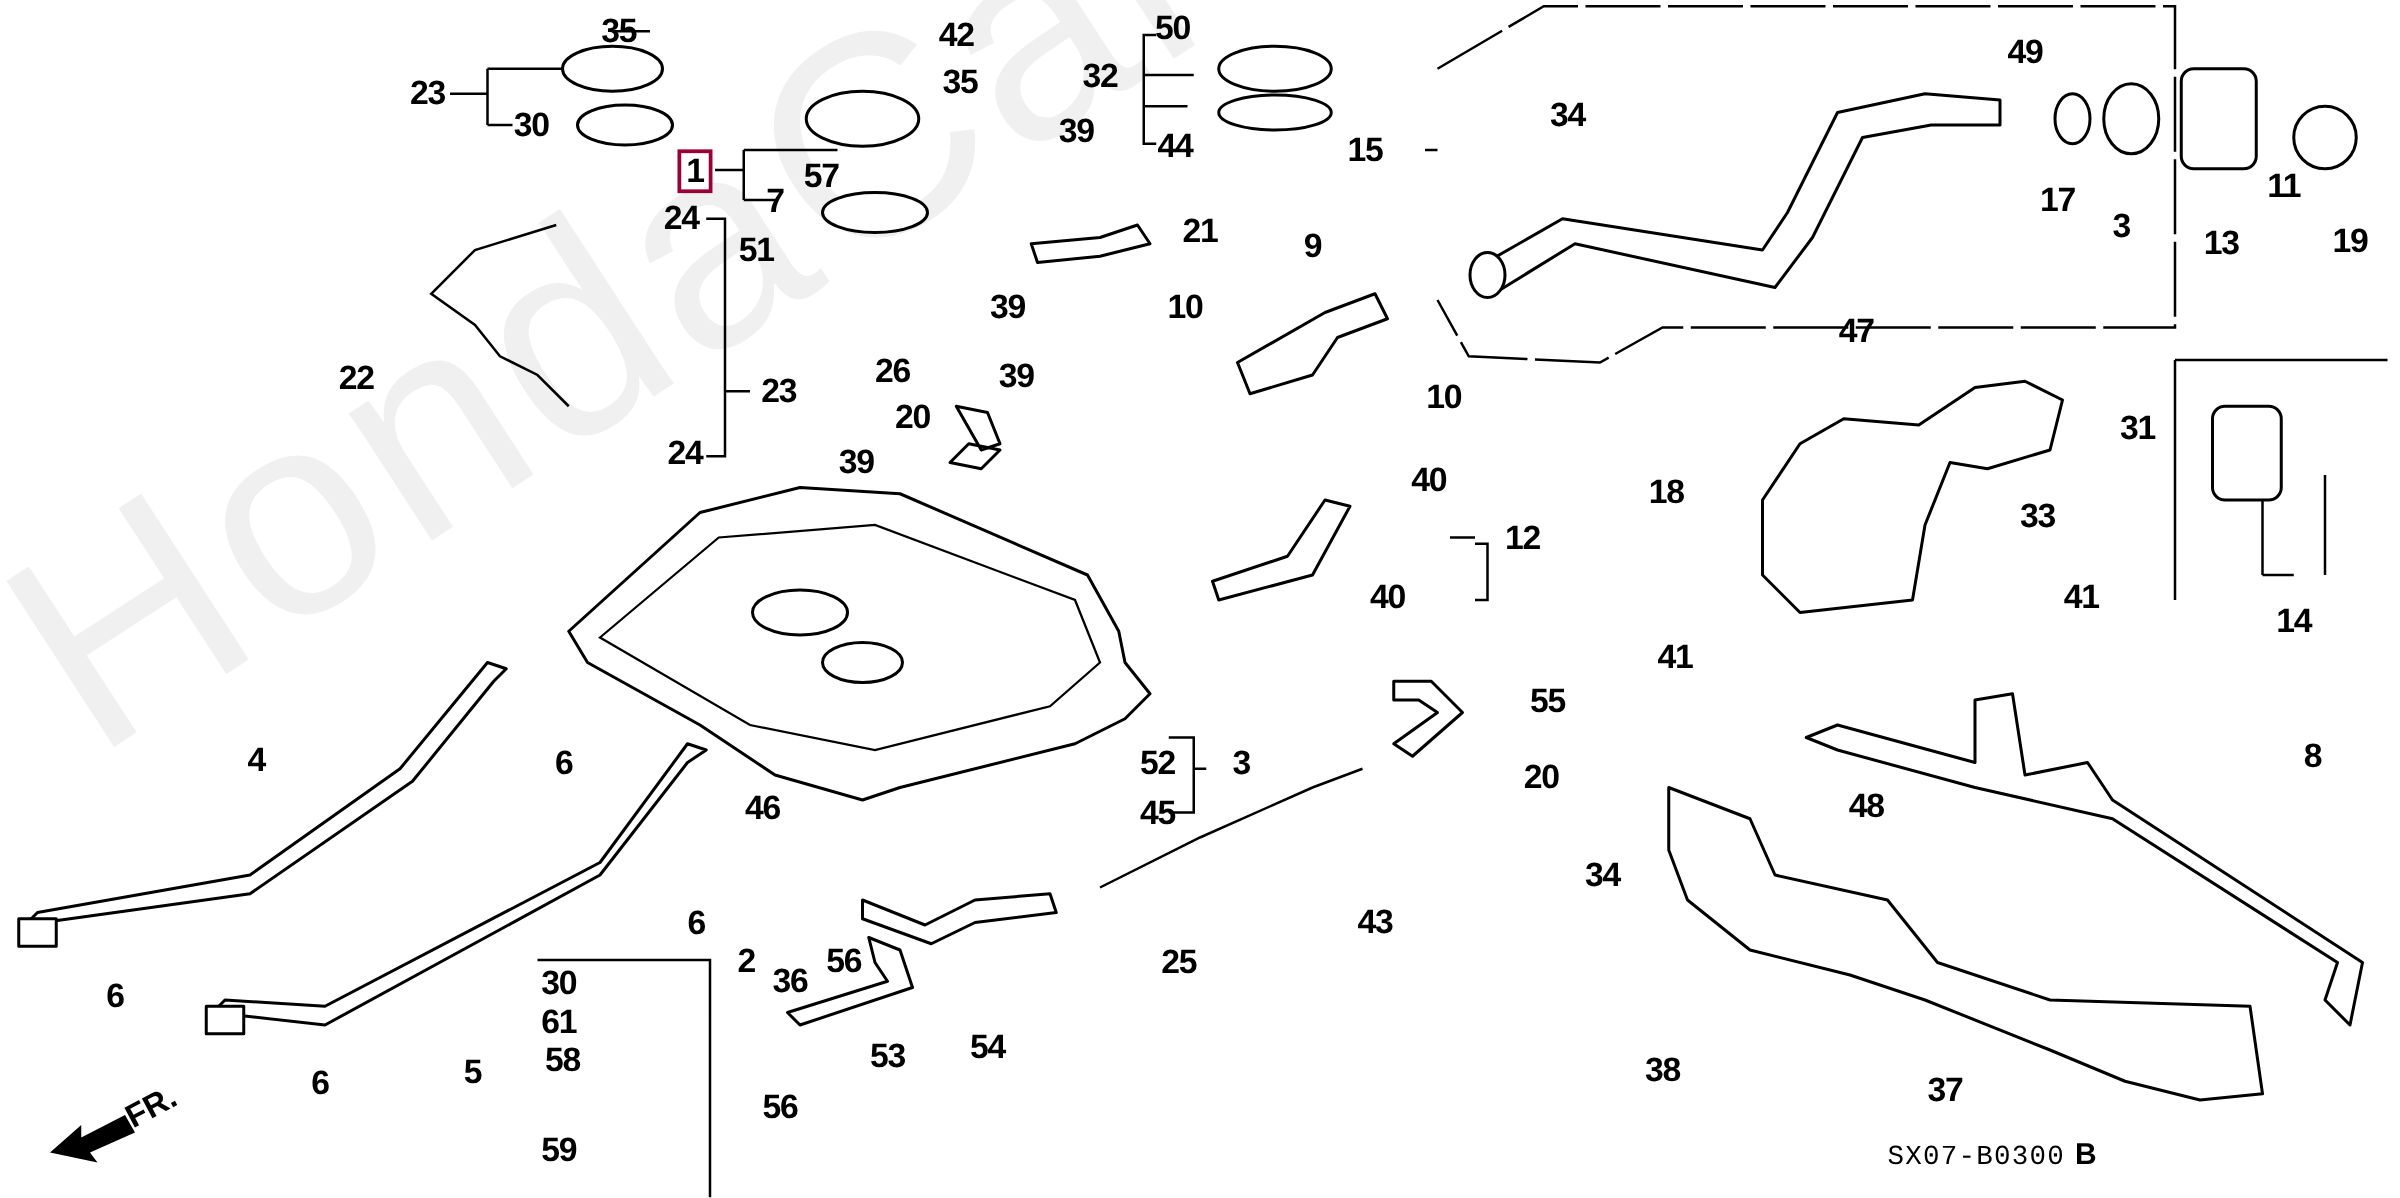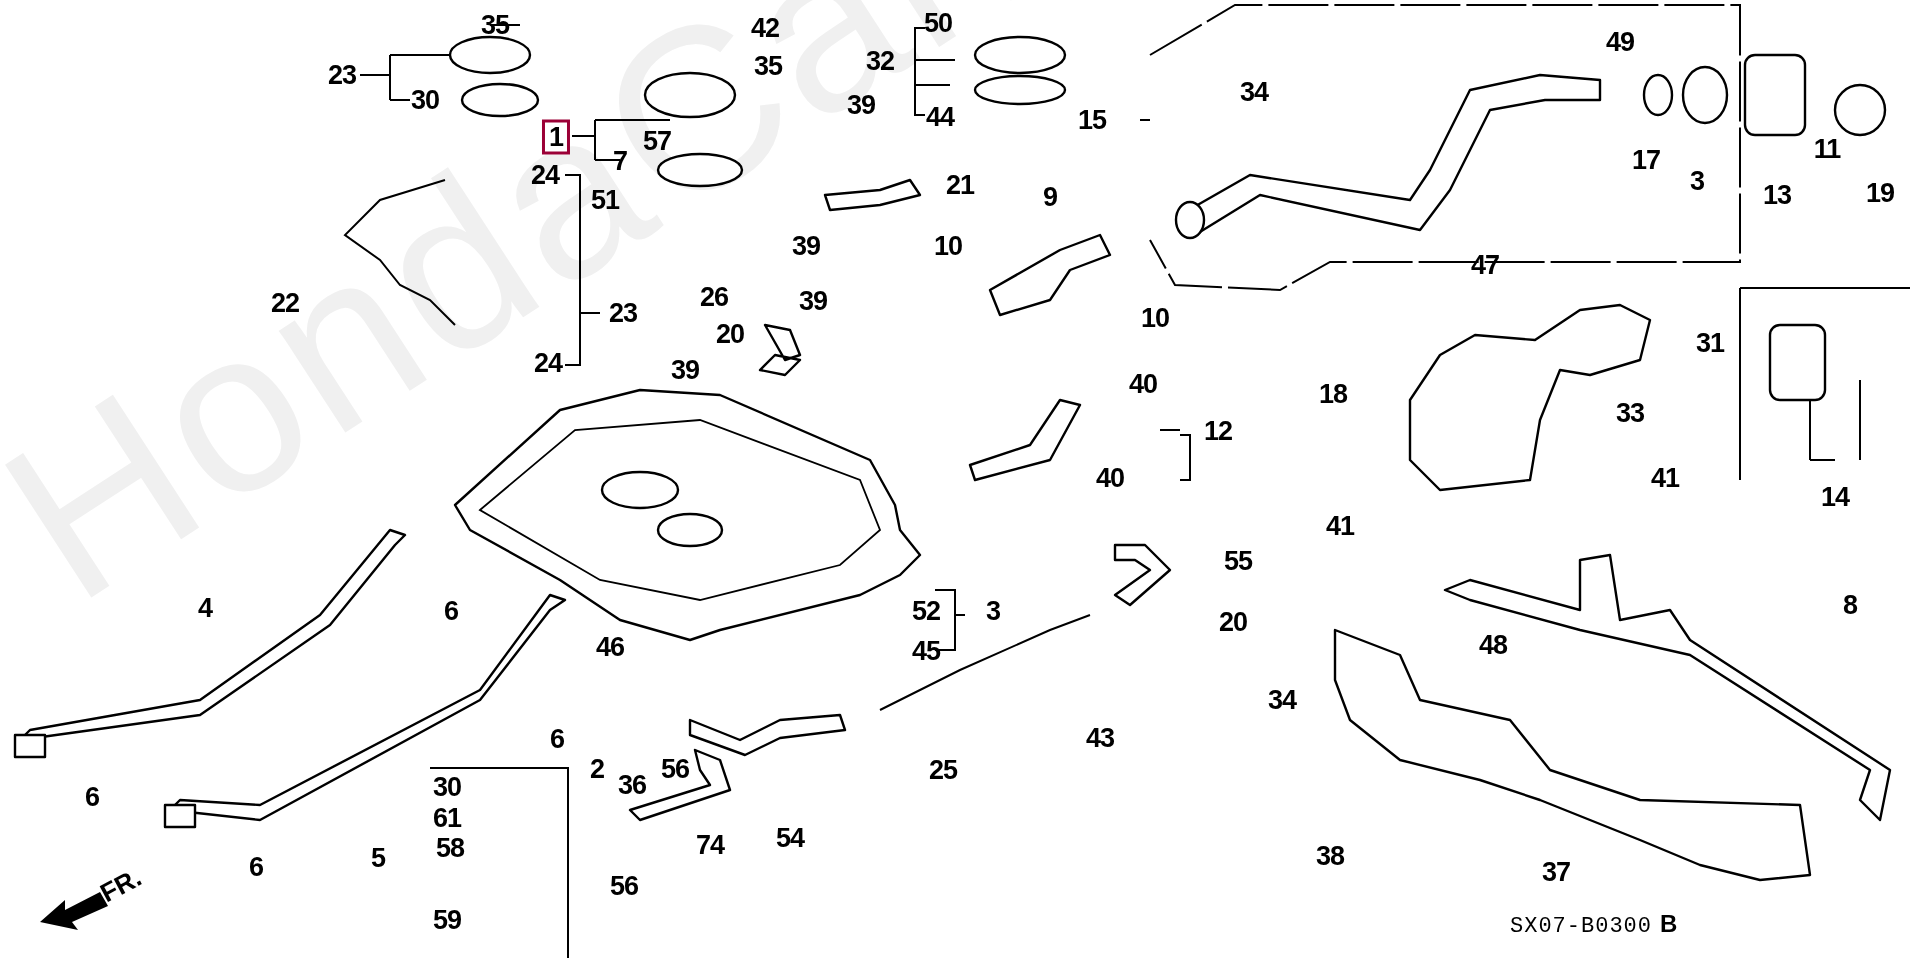--- a/index.html
+++ b/index.html
@@ -151,21 +151,21 @@
   <span class="label" style="left:205px;top:608px">4</span>
   <span class="label" style="left:451px;top:611px">6</span>
   <span class="label" style="left:557px;top:739px">6</span>
   <span class="label" style="left:92px;top:797px">6</span>
   <span class="label" style="left:256px;top:867px">6</span>
   <span class="label" style="left:378px;top:858px">5</span>
   <span class="label" style="left:597px;top:769px">2</span>
   <span class="label" style="left:632px;top:785px">36</span>
   <span class="label" style="left:675px;top:769px">56</span>
   <span class="label" style="left:624px;top:886px">56</span>
-  <span class="label" style="left:710px;top:845px">74</span>
+  <span class="label" style="left:710px;top:845px">53</span>
   <span class="label" style="left:790px;top:838px">54</span>
   <span class="label" style="left:943px;top:770px">25</span>
   <span class="label" style="left:1100px;top:738px">43</span>
   <span class="label" style="left:447px;top:787px">30</span>
   <span class="label" style="left:447px;top:818px">61</span>
   <span class="label" style="left:450px;top:848px">58</span>
   <span class="label" style="left:447px;top:920px">59</span>
   <span class="label" style="left:1850px;top:605px">8</span>
   <span class="label" style="left:1493px;top:645px">48</span>
   <span class="label" style="left:1282px;top:700px">34</span>

